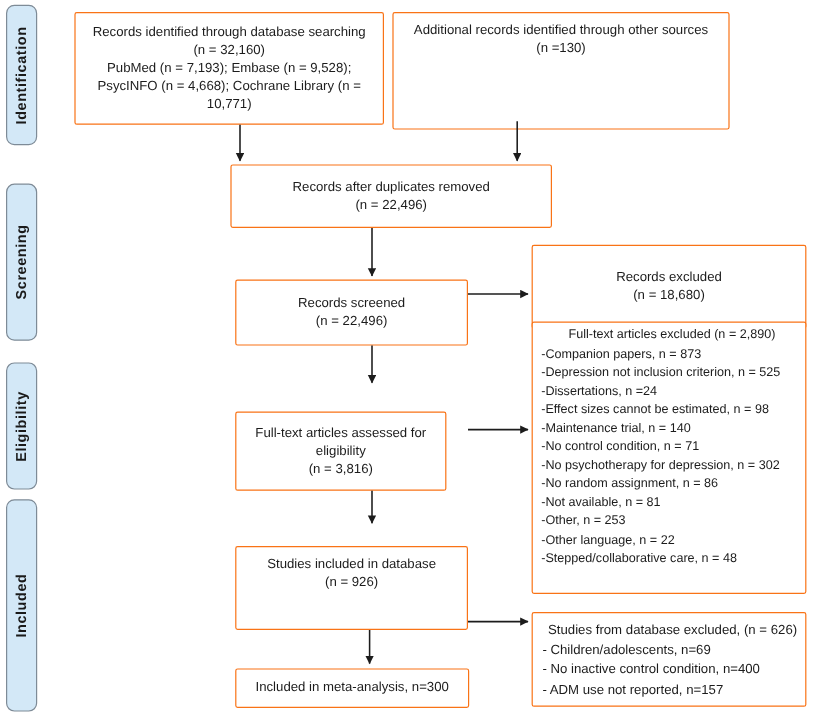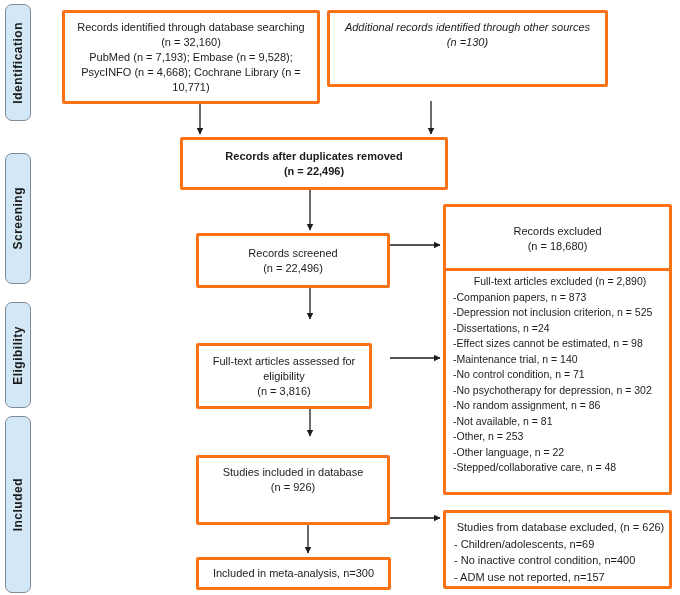--- a/index.html
+++ b/index.html
@@ -25,21 +25,21 @@
     transform:rotate(180deg);
     font-weight:bold;
     font-size:12px;
     letter-spacing:0.5px;
     color:#1a1a1a;
     white-space:nowrap;
   }
   .fbox{
     position:absolute;
     background:#ffffff;
-    border:3px solid #f97316;
+    border:1px solid #f97316;
     border-radius:2px;
     box-sizing:border-box;
     font-size:11px;
     line-height:15px;
     text-align:center;
   }
   .fbox.center-v{display:flex;flex-direction:column;justify-content:center;}
   .fbox.top-v{padding-top:7px;}
   .fbox .bline{display:block;}
   .listbox{
@@ -77,26 +77,26 @@
   <div class="stage" style="top:416px;height:177px;">
     <span class="stage-label">Included</span>
   </div>
 
   <div class="fbox center-v" style="left:62px;top:10px;width:258px;height:94px;padding:2px 5px;">
     <span class="bline">Records identified through database searching</span>
     <span class="bline">(n = 32,160)</span>
     <span class="bline">PubMed (n = 7,193); Embase (n = 9,528); PsycINFO (n = 4,668); Cochrane Library (n = 10,771)</span>
   </div>
 
-  <div class="fbox top-v" style="left:327px;top:10px;width:281px;height:77px;padding-left:6px;padding-right:6px;font-style:italic;">
+  <div class="fbox top-v" style="left:327px;top:10px;width:281px;height:98px;padding-left:6px;padding-right:6px;">
     <span class="bline">Additional records identified through other sources</span>
     <span class="bline">(n =130)</span>
   </div>
 
-  <div class="fbox center-v" style="left:180px;top:137px;width:268px;height:53px;font-weight:bold;">
+  <div class="fbox center-v" style="left:192px;top:137px;width:268px;height:53px;">
     <span class="bline">Records after duplicates removed</span>
     <span class="bline">(n = 22,496)</span>
   </div>
 
   <div class="fbox center-v" style="left:196px;top:233px;width:194px;height:55px;">
     <span class="bline">Records screened</span>
     <span class="bline">(n = 22,496)</span>
   </div>
 
   <div class="fbox center-v" style="left:443px;top:204px;width:229px;height:70px;">

